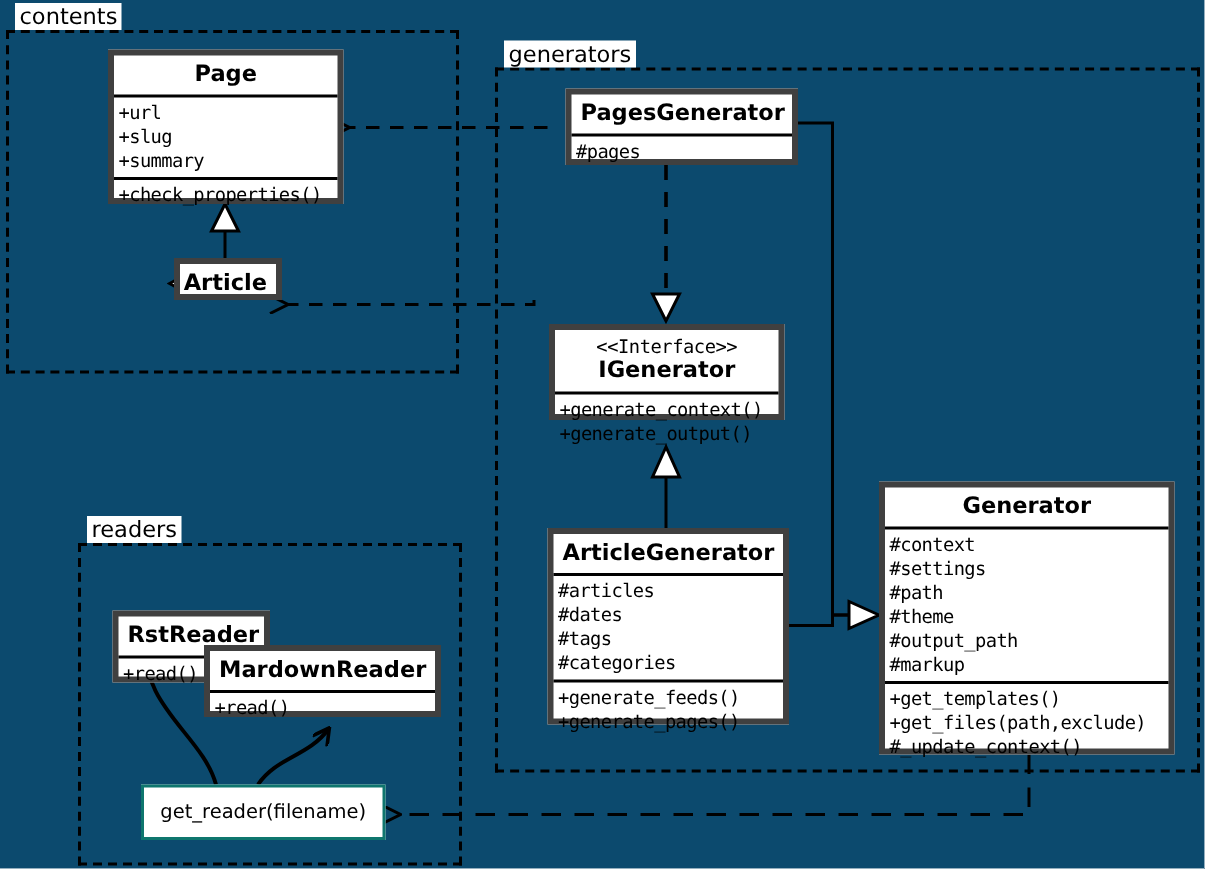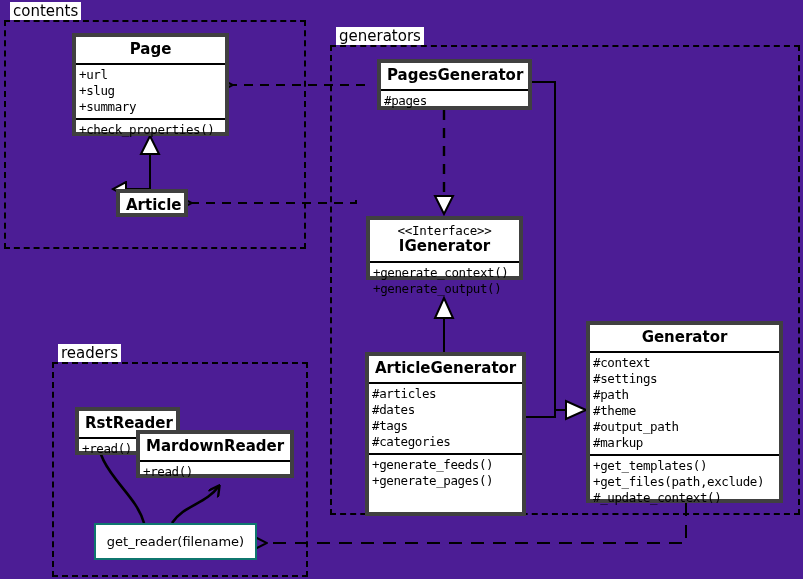--- a/index.html
+++ b/index.html
@@ -4,21 +4,21 @@
 <style>
   html, body {
     margin: 0;
     padding: 0;
     background: #ffffff;
   }
   #canvas {
     position: relative;
     width: 803px;
     height: 579px;
-    background: #4c1d95;
+    background: #0c4a6e;
     font-family: "DejaVu Sans", sans-serif;
     overflow: hidden;
   }
   svg#wires {
     position: absolute;
     left: 0;
     top: 0;
     width: 803px;
     height: 579px;
     pointer-events: none;
@@ -167,21 +167,21 @@
     <div class="compartment">
       <div>+url</div>
       <div>+slug</div>
       <div>+summary</div>
     </div>
     <div class="compartment">
       <div>+check_properties()</div>
     </div>
   </div>
 
-  <div class="uml" id="cls-article" style="left: 116px; top: 189px; width: 72px; height: 28px;">
+  <div class="uml" id="cls-article" style="left: 116px; top: 172px; width: 72px; height: 28px; align-items: flex-end;">
     <div class="name">Article</div>
   </div>
 
   <div class="uml" id="cls-pagesgenerator" style="left: 377px; top: 59px; width: 155px; height: 51px;">
     <div class="name">PagesGenerator</div>
     <div class="compartment">
       <div>#pages</div>
     </div>
   </div>
 
@@ -189,21 +189,21 @@
     <div class="name">
       <span class="stereo">&lt;&lt;Interface&gt;&gt;</span>
       <span>IGenerator</span>
     </div>
     <div class="compartment">
       <div>+generate_context()</div>
       <div>+generate_output()</div>
     </div>
   </div>
 
-  <div class="uml" id="cls-articlegenerator" style="left: 365px; top: 352px; width: 161px; height: 164px;">
+  <div class="uml" id="cls-articlegenerator" style="left: 365px; top: 352px; width: 161px; height: 131px;">
     <div class="name">ArticleGenerator</div>
     <div class="compartment">
       <div>#articles</div>
       <div>#dates</div>
       <div>#tags</div>
       <div>#categories</div>
     </div>
     <div class="compartment">
       <div>+generate_feeds()</div>
       <div>+generate_pages()</div>

